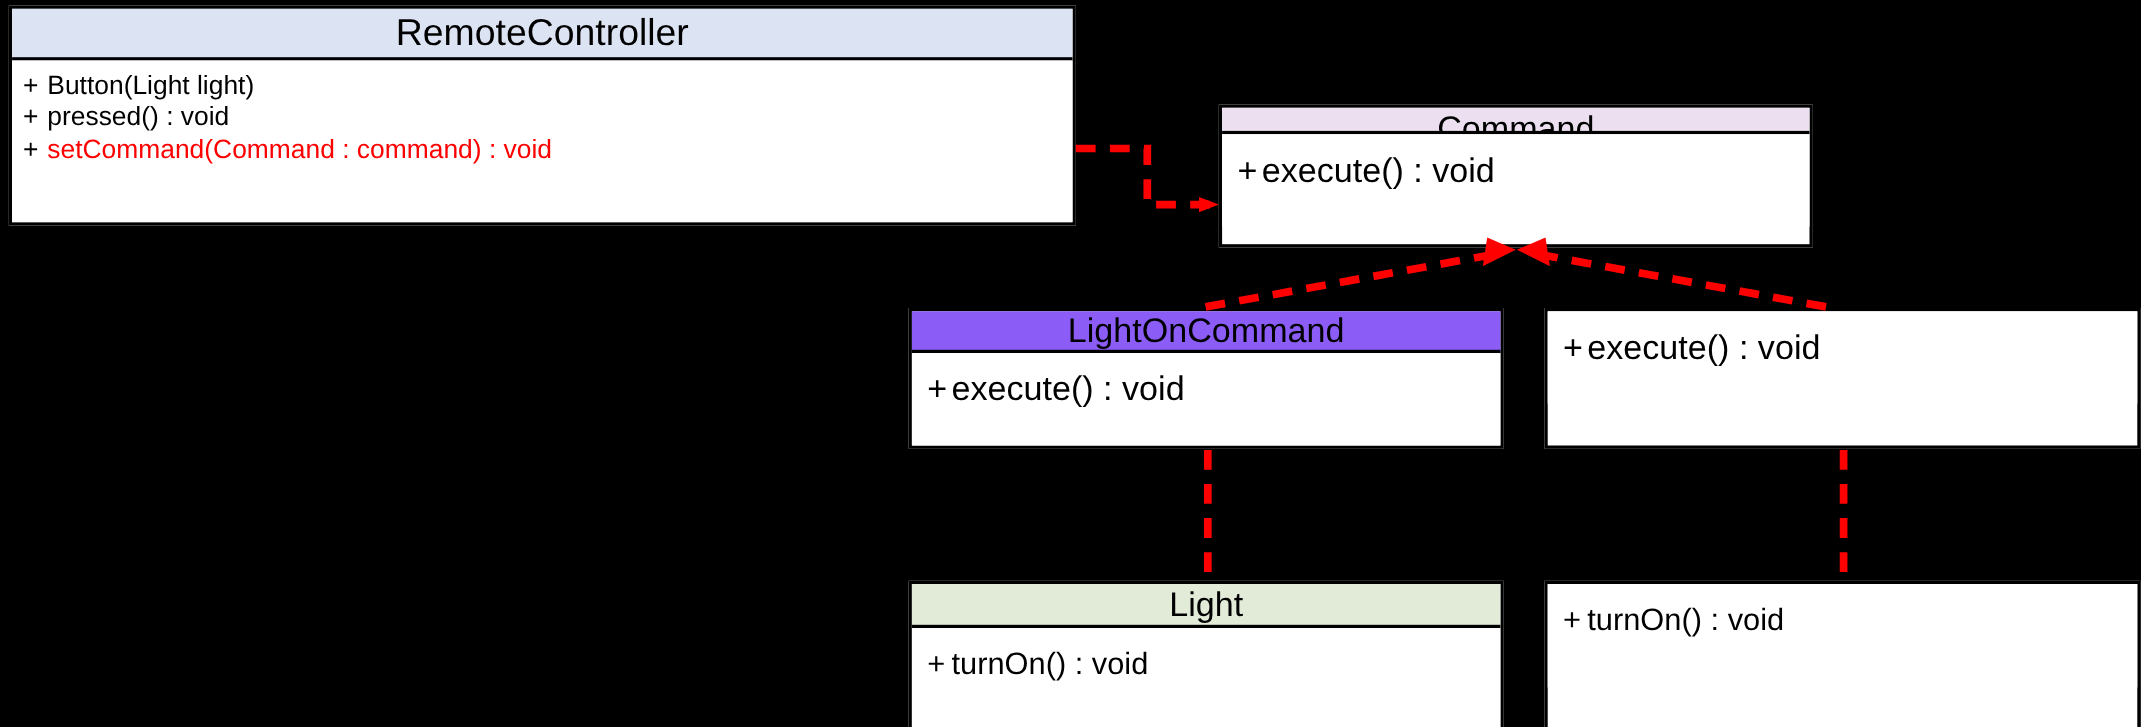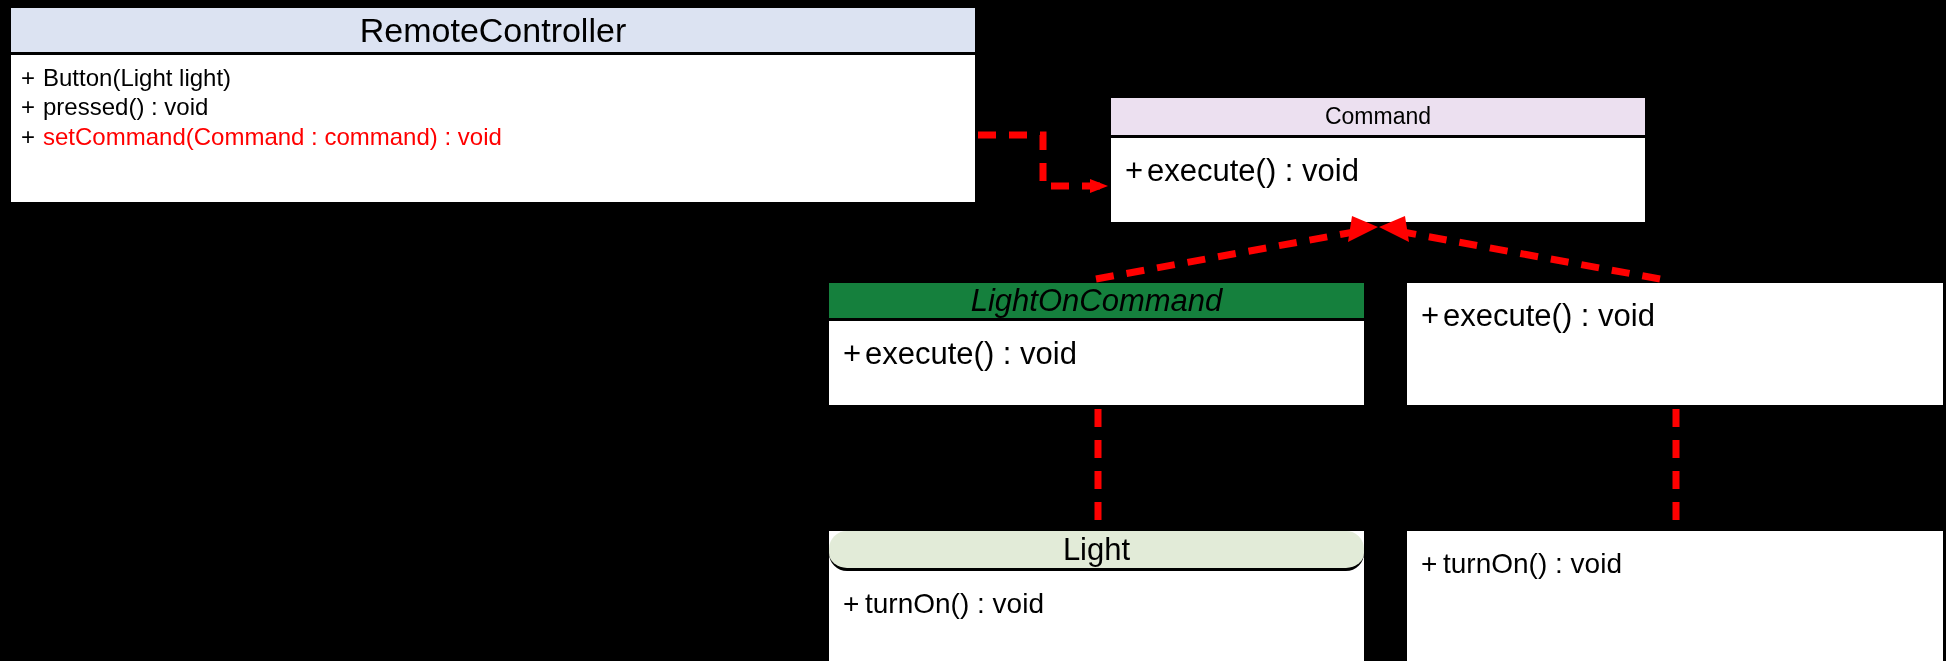--- a/index.html
+++ b/index.html
@@ -59,49 +59,47 @@
     line-height: 44px;
     font-size: 34px;
   }
   #cls-remotecontroller .uml-body { height: 147px; font-size: 32px; padding-top: 8px; }
   #cls-remotecontroller .uml-member { font-size: 24px; }
 
   
   #cls-command { left: 1108px; top: 95px; width: 540px; height: 130px; }
   #cls-command .uml-header {
     background: #ece0f0;
-    height: 40px;
+    height: 24px;
     line-height: 37px;
-    font-size: 23px;
+    font-size: 31px;
   }
   #cls-command .uml-body { height: 84px; font-size: 31px; padding-top: 14px; padding-left: 14px; }
   #cls-command .uml-member { font-size: 31px; }
 
   
   .cls-concrete { top: 280px; width: 541px; height: 128px; }
   .cls-concrete .uml-header {
-    background: #15803d;
+    background: #8b5cf6;
     height: 38px;
     line-height: 35px;
     font-size: 31px;
-    font-style: italic;
   }
   .cls-concrete .uml-body { height: 84px; padding-top: 14px; padding-left: 14px; }
   .cls-concrete .uml-member { font-size: 31px; }
   #cls-lightoncommand { left: 826px; }
   #cls-tvoncommand { left: 1404px; width: 542px; }
 
   
   .cls-receiver { top: 528px; width: 541px; height: 140px; }
   .cls-receiver .uml-header {
     background: #e2ebd8;
     height: 40px;
     line-height: 37px;
     font-size: 31px;
-    border-radius: 18px;
   }
   .cls-receiver .uml-body { height: 94px; padding-top: 16px; padding-left: 14px; }
   .cls-receiver .uml-member { font-size: 28px; }
   #cls-light { left: 826px; }
   #cls-tv { left: 1404px; width: 542px; }
 
   
   #connectors {
     position: absolute;
     left: 0; top: 0;

